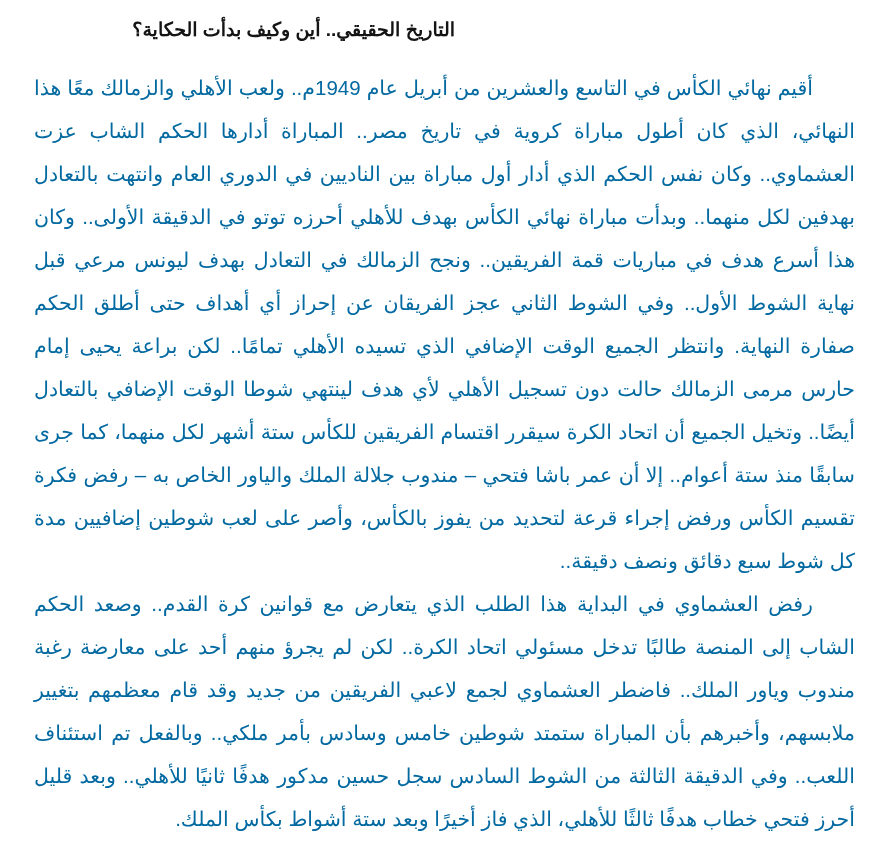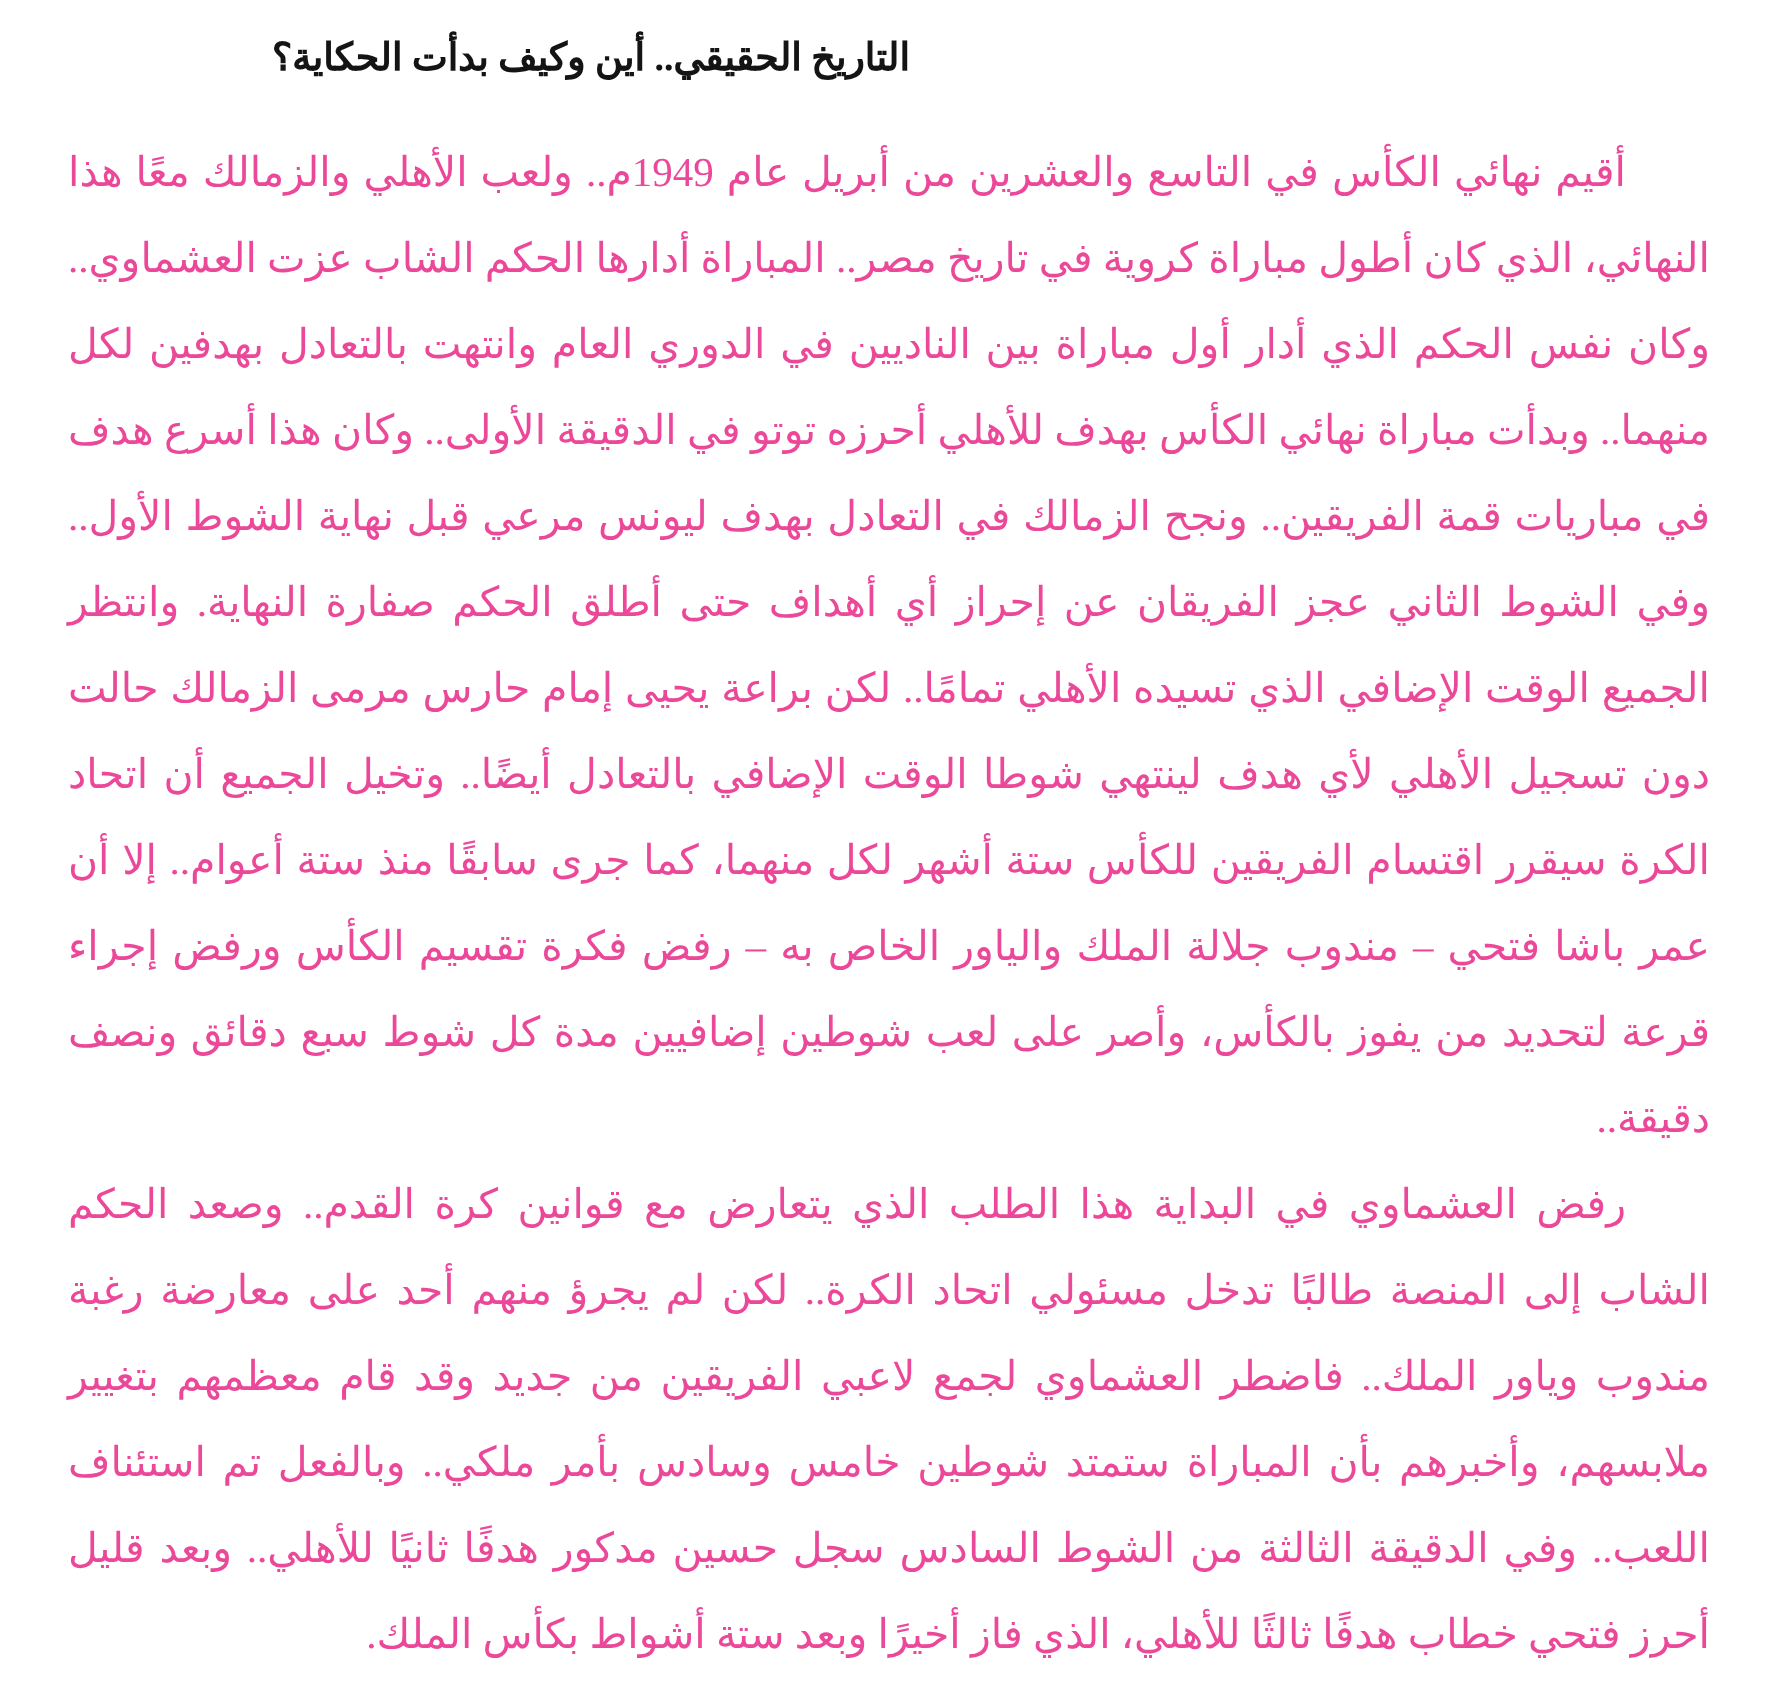--- a/index.html
+++ b/index.html
@@ -9,38 +9,38 @@
   }
   .page {
     position: relative;
     width: 887px;
     height: 852px;
     box-sizing: border-box;
     background: #ffffff;
     direction: rtl;
     padding: 12px 32px 0 34px;
     overflow: hidden;
-    font-family: Liberation Serif, serif;
+    font-family: Liberation Sans, sans-serif;
     color: #171717;
   }
   .heading {
     margin: 4px 400px 22px 0;
     font-size: 19px;
     line-height: 28px;
     font-weight: bold;
     white-space: nowrap;
     color: #141414;
     letter-spacing: 0;
   }
   .article-body {
     font-size: 20.5px;
     line-height: 43px;
     text-align: justify;
     text-justify: inter-word;
-    color: #ec4899;
+    color: #0369a1;
   }
   .article-body p {
     margin: 0;
     padding: 0;
     text-indent: 42px;
   }
 </style>
 </head>
 <body>
 

